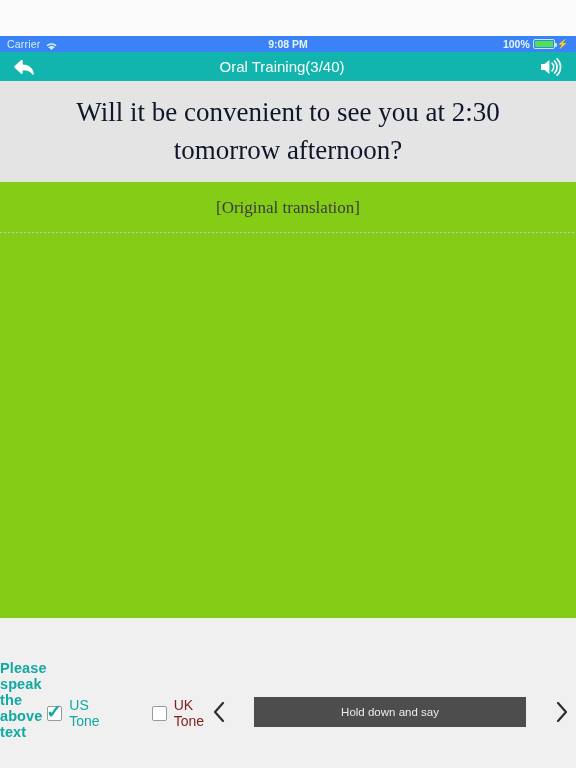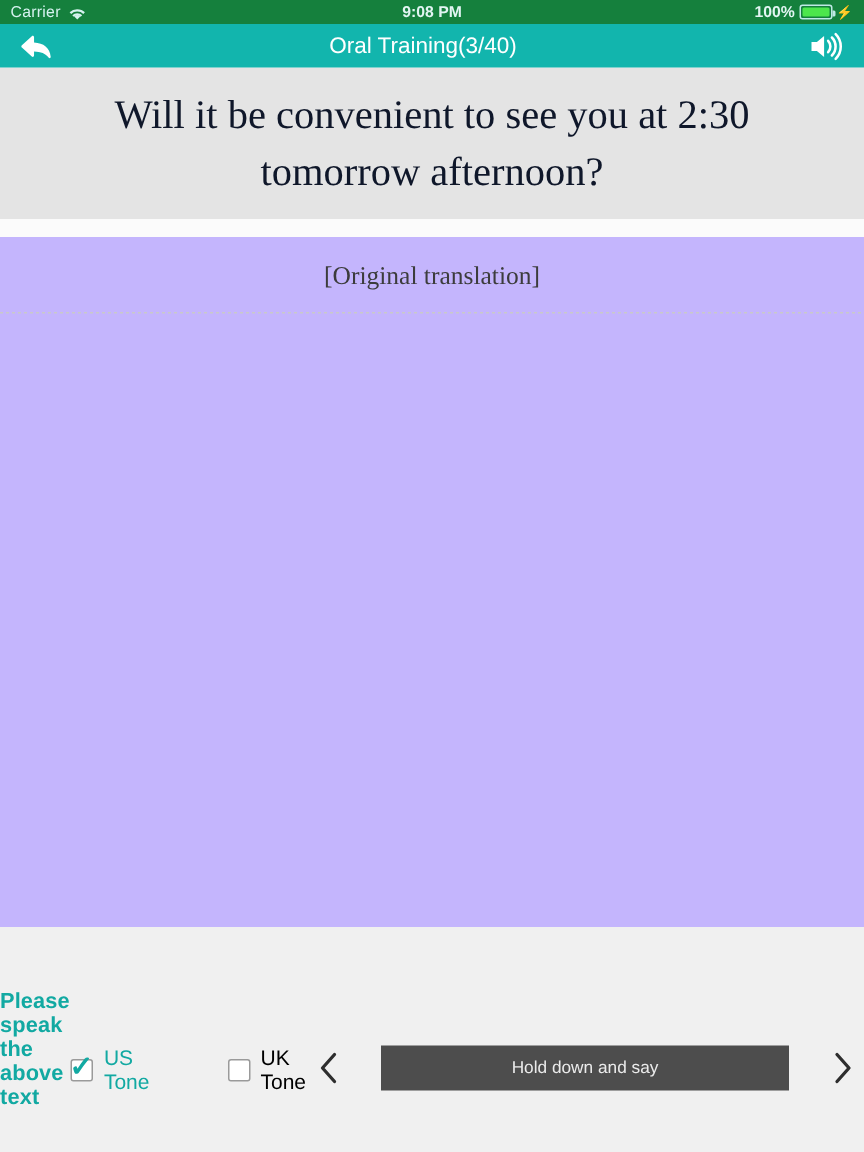--- a/index.html
+++ b/index.html
@@ -7,26 +7,27 @@
     width:576px; height:768px;
     font-family:"Liberation Sans", sans-serif;
     background:#fbfbfb;
     overflow:hidden;
   }
   #app { position:relative; width:576px; height:768px; display:flex; flex-direction:column; }
 
   
   .statusbar {
     height:16px; flex:0 0 16px;
-    background:#15803d;
+    background:#3b82f6;
     display:flex; align-items:center;
     padding:0 7px;
     color:#d6f2f0;
     font-size:10.5px;
     position:relative;
+    margin-top:36px;
   }
   .sb-left { display:flex; align-items:center; gap:5px; }
   .sb-carrier { letter-spacing:.2px; }
   .wifi-icon { display:inline-block; width:11px; height:9px; position:relative; top:1px; }
   .sb-center {
     position:absolute; left:0; right:0; text-align:center;
     font-weight:bold; font-size:10.5px; color:#e2f5f3; pointer-events:none;
   }
   .sb-right {
     margin-left:auto; display:flex; align-items:center; gap:3px;
@@ -68,21 +69,21 @@
   .question-text {
     font-family:"Liberation Serif", serif;
     font-size:27px;
     line-height:1.38;
     color:#0f172a;
     text-align:center;
     max-width:520px;
   }
 
   
-  .content { flex:1 1 auto; background:#c4b5fd; position:relative;margin-top:12px; }
+  .content { flex:1 1 auto; background:#84cc16; position:relative; }
   .translation-block { padding:14px 20px 0; text-align:center; }
   .translation-label {
     font-family:"Liberation Serif", serif;
     font-size:17px; color:#3c3c3c; line-height:1.45;
   }
   .translation-text {
     font-size:17px; color:#3a3a3a; line-height:1.5; margin-top:2px;
     font-family:"DejaVu Sans", sans-serif;
   }
   .dashed-sep {
@@ -109,21 +110,21 @@
   .cbox {
     width:15px; height:15px; border:1.4px solid #9a9a9a; background:#ffffff;
     border-radius:2px; position:relative; flex:0 0 15px;
   }
   .cbox .tick {
     position:absolute; left:-2px; top:-5px; font-size:19px; line-height:19px;
     color:#12a9a2; font-weight:bold;
   }
   .tone-label { font-size:14px; font-weight:normal; }
   .tone-label.on  { color:#12a9a2; }
-  .tone-label.off { color:#000000; }
+  .tone-label.off { color:#7f1d1d; }
 
   .control-row {
     display:flex; align-items:center; justify-content:center;
     gap:20px; margin-top:24px; width:100%;
   }
   .arrow-btn {
     width:30px; height:30px; display:flex; align-items:center; justify-content:center;
     cursor:pointer; color:#2e2e2e; line-height:0;
   }
   .hold-btn {

